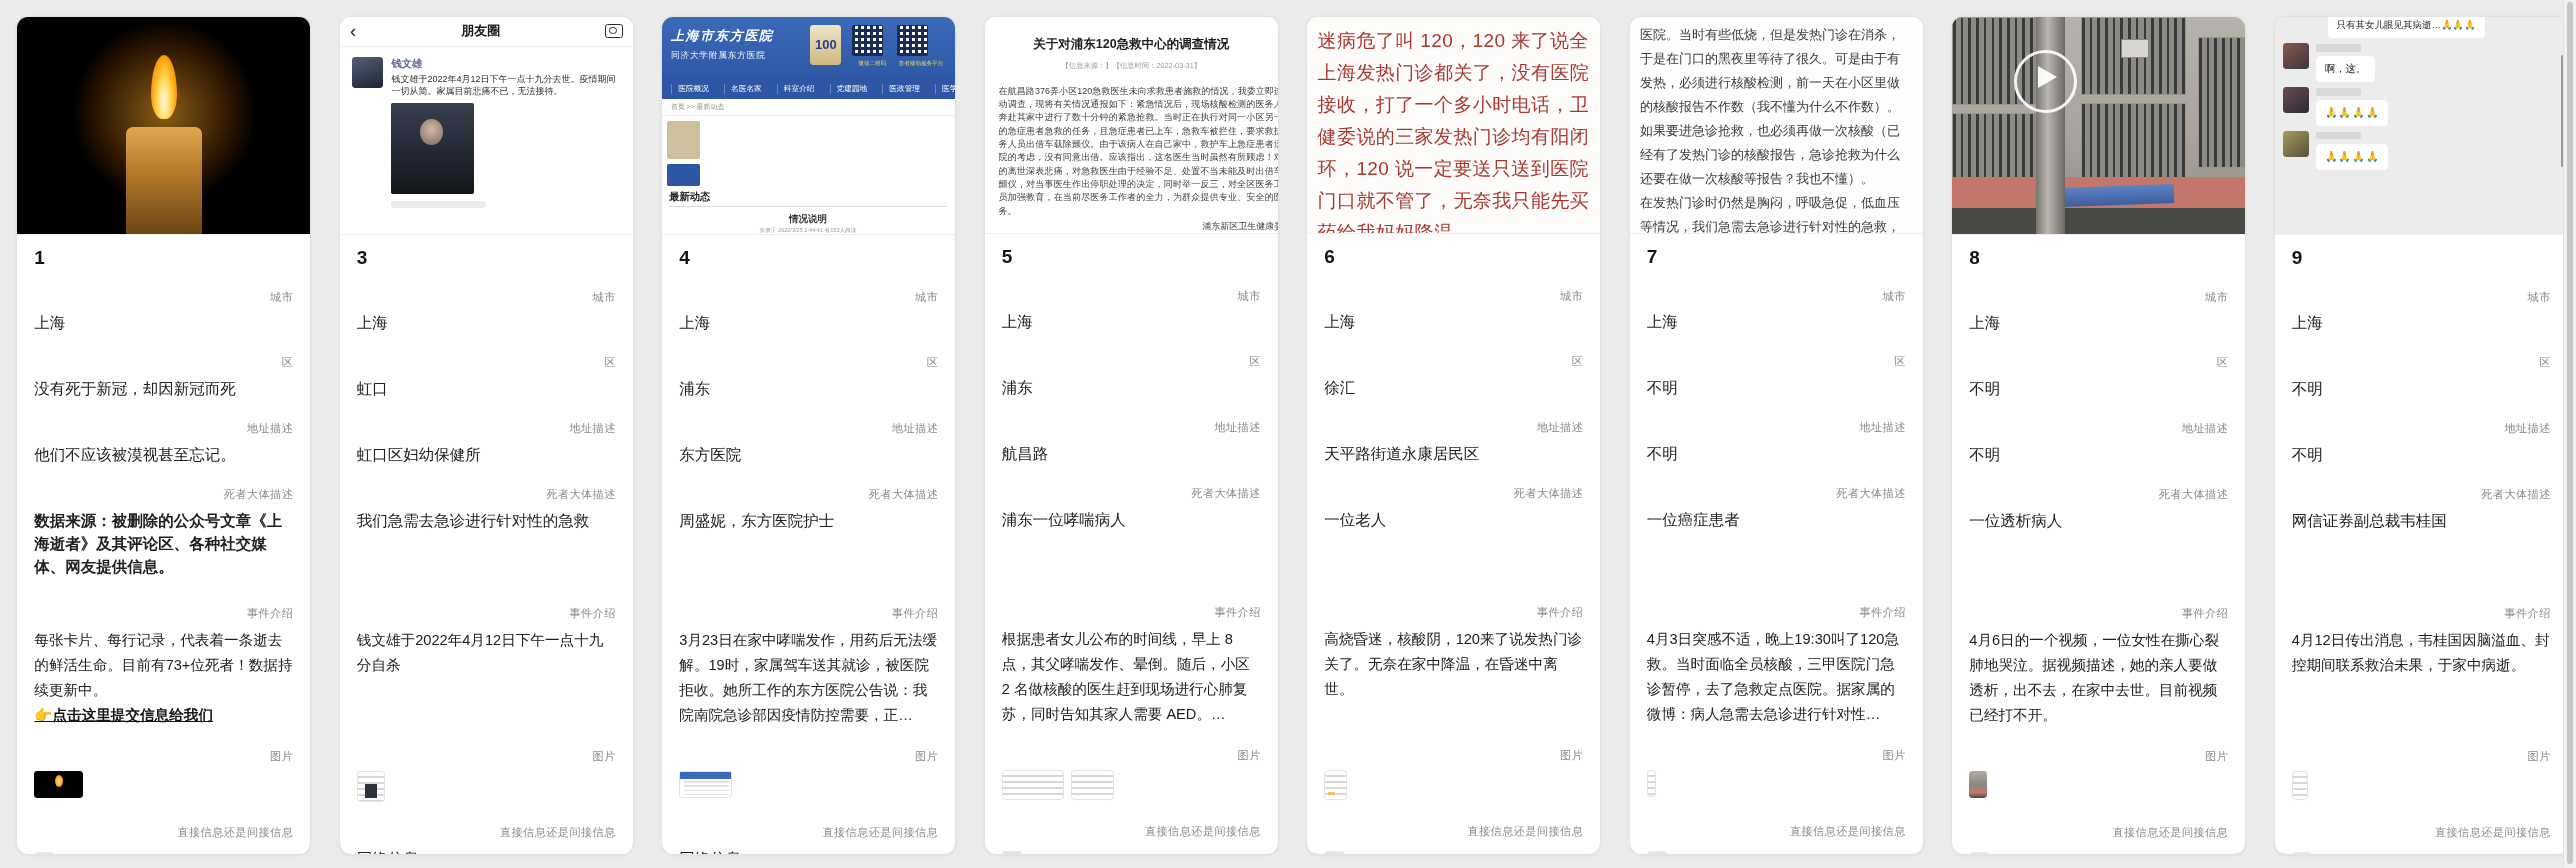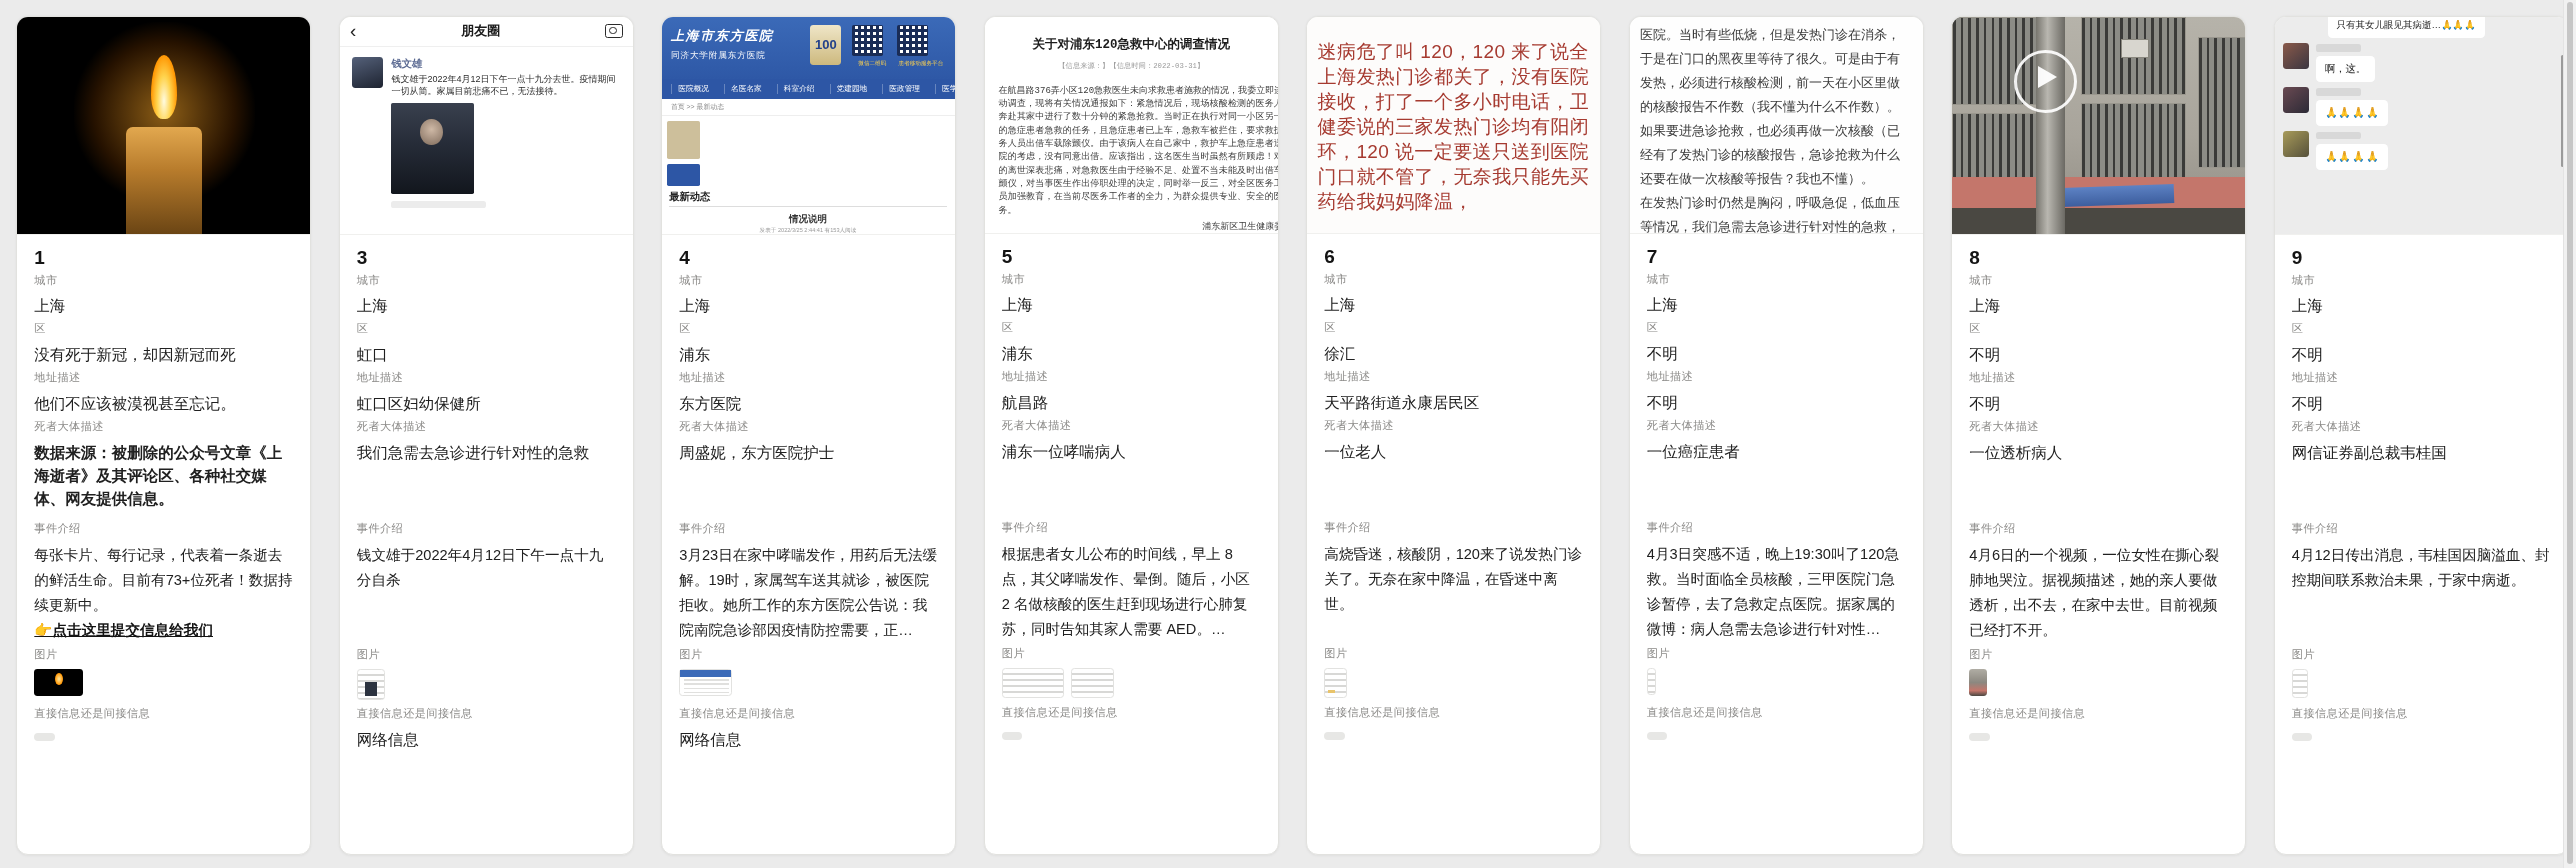--- a/index.html
+++ b/index.html
@@ -4,21 +4,21 @@
 <style>
   html,body{margin:0;padding:0;}
   body{font-family:"Liberation Sans",sans-serif;background:#ebebeb;}
   .stage{position:relative;width:2576px;height:869px;overflow:hidden;background:#ebebeb;}
   .board{display:flex;gap:27.5px;padding:15.5px 0 0 16.3px;}
   .card{flex:none;width:295px;height:839px;background:#fff;border:0.9px solid #e2e2df;border-radius:12px;
         overflow:hidden;box-shadow:0 0.9px 2.6px rgba(15,15,15,.05);box-sizing:border-box;}
   .cover{position:relative;height:217px;overflow:hidden;border-bottom:0.9px solid #f0f0ee;background:#fff;}
   .content{padding:0 17px;}
   .num{margin-top:12px;font-size:19px;font-weight:700;color:#141414;}
-  .lbl{margin-top:4px;font-size:11.2px;color:#8c8b89;letter-spacing:0.4px;}
+  .lbl{margin-top:21px;font-size:11.2px;color:#8c8b89;letter-spacing:0.4px;text-align:right;}
   .val{margin-top:6.9px;font-size:15.5px;color:#202020;line-height:23px;}
   .val.deceased{min-height:76px;}
   .val.bold{font-weight:700;}
   .val.event{font-size:14.6px;line-height:25px;min-height:100px;max-height:102px;overflow:hidden;}
   .event-link{font-weight:700;text-decoration:underline;color:#141414;cursor:pointer;}
   .thumb-row{margin-top:6.9px;display:flex;gap:6.9px;height:33px;align-items:flex-start;}
   .thumb{border-radius:3.4px;border:0.9px solid #e2e2e0;box-sizing:border-box;flex:none;}
   .pill{margin-top:12px;width:20.6px;height:8.6px;border-radius:4.3px;background:#e7e7e5;}
 
   
@@ -67,29 +67,29 @@
   .h-side .s1{width:33px;height:38px;background:#cdbf9b;border-radius:1.7px;}
   .h-side .s2{margin-top:5.2px;width:33px;height:22.4px;background:#2d56a5;border-radius:1.7px;}
   .h-art{flex:1;padding:3.4px 8.6px 0 6.9px;overflow:hidden;}
   .h-sec{font-size:10.3px;font-weight:700;color:#222;border-bottom:0.9px solid #ddd;padding-bottom:2.6px;}
   .h-notice{margin-top:5.2px;text-align:center;font-size:9.5px;font-weight:700;color:#333;}
   .h-meta{margin-top:1.7px;text-align:center;font-size:5.6px;color:#9a9a9a;}
   .h-body{margin-top:4.3px;font-size:6px;line-height:8.6px;color:#555;text-align:justify;}
   .h-sign{margin-top:2.6px;text-align:right;font-size:6px;color:#555;padding-right:5.2px;}
 
   
-  .cov-doc{padding:19px 13.8px 0 13.8px;box-sizing:border-box;font-family:Liberation Mono, monospace;}
+  .cov-doc{padding:19px 13.8px 0 13.8px;box-sizing:border-box;}
   .d-title{text-align:center;font-size:12.5px;font-weight:700;color:#1c1c1c;}
   .d-meta{margin-top:8.6px;text-align:center;font-size:7.3px;color:#9a9a9a;}
   .d-body{margin-top:13.8px;width:114%;font-size:9px;line-height:13.3px;color:#3c3c3c;text-align:justify;}
   .d-sign{width:114%;text-align:right;font-size:9px;color:#3c3c3c;margin-top:1.7px;}
 
   
   .cov-red{padding:8.6px 10.3px 0 10.3px;box-sizing:border-box;background:#fdfcfb;}
-  .red-text{font-size:19px;line-height:25px;color:#a63a30;letter-spacing:0.4px;margin-top:14px;}
+  .red-text{font-size:19px;line-height:32px;color:#a63a30;letter-spacing:0.4px;}
 
   
   .cov-black{padding:6.9px 10.3px 0 10.3px;box-sizing:border-box;background:#fefefe;}
   .black-text{font-size:13px;line-height:24px;color:#3a3a3a;white-space:pre-line;}
 
   
   .cov-video{background:linear-gradient(180deg,#b6b3aa 0%,#a8a49b 55%,#8f8b82 100%);}
   .v-win{position:absolute;background:#6e6e68;background-image:repeating-linear-gradient(90deg,#3a3a38 0 2.6px,#8c8c86 2.6px 7.7px);border:1.7px solid #9a978e;}
   .v-w1{left:0;top:0;width:83px;height:86px;}
   .v-w2{left:0;top:96px;width:83px;height:83px;}

